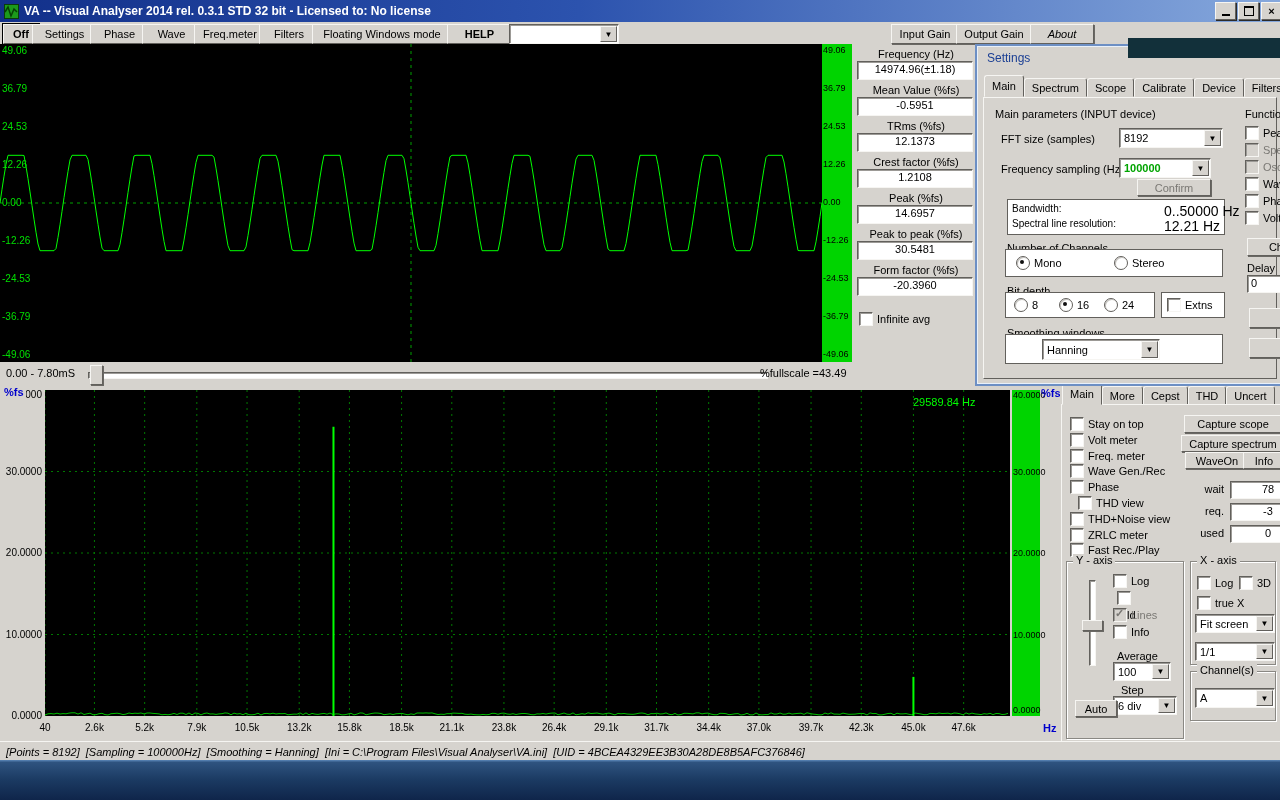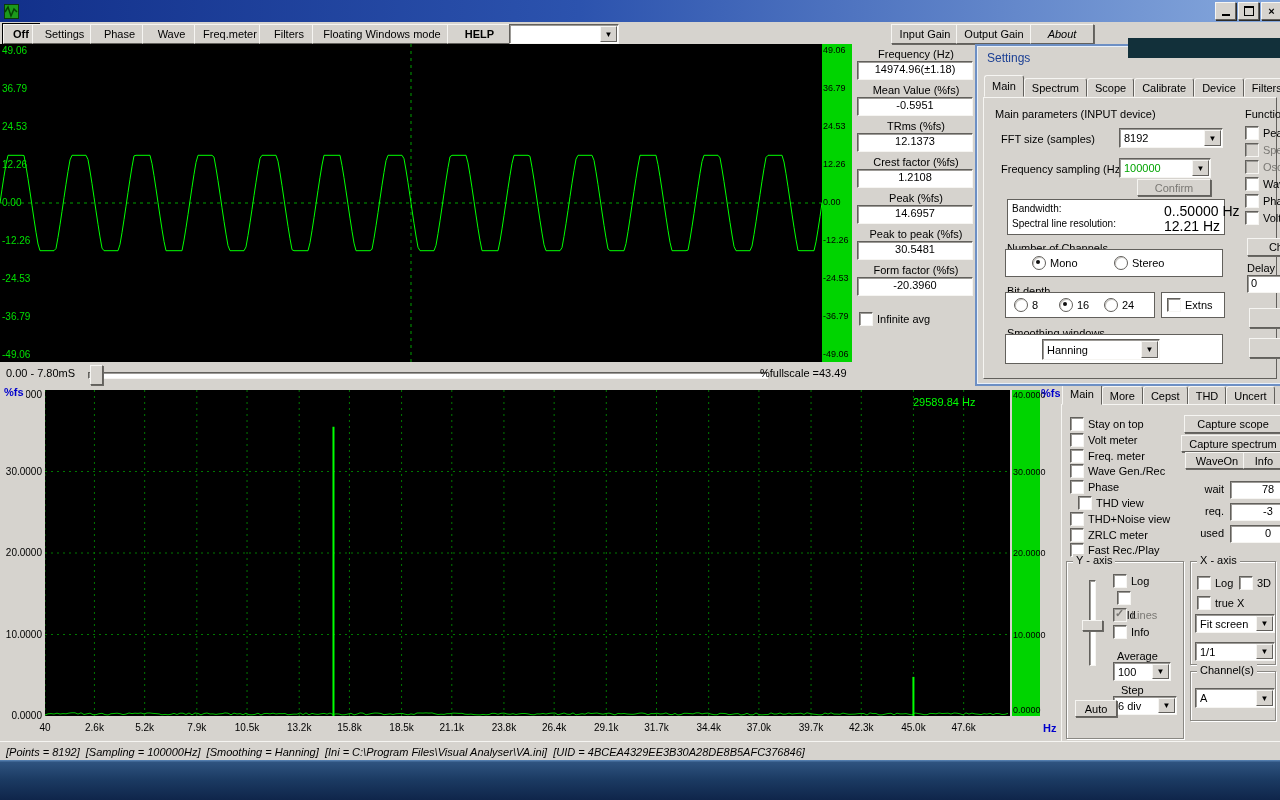--- a/index.html
+++ b/index.html
@@ -98,20 +98,21 @@
 <body>
 
 <div id="screen">
 
   <div id="titlebar" class="abs">
     <svg width="15" height="15">
         <rect width="15" height="15" fill="#0b3b0b"></rect>
         <rect x="1" y="1" width="13" height="13" fill="#1c9a1c"></rect>
         <polyline points="1,8 4,3 7,12 10,5 13,8" fill="none" stroke="#063f06" stroke-width="1.5"></polyline>
       </svg>
+    <div id="titletext">VA -- Visual Analyser 2014 rel. 0.3.1 STD 32 bit - Licensed to: No license</div>
     <div class="winbtns">
       <div class="wbtn">
           <div class="glyph-min"></div>
         </div>
       <div class="wbtn">
           <div class="glyph-max"></div>
         </div>
       <div class="wbtn">
           <span class="glyph-x">×</span>
         </div>
@@ -406,35 +407,35 @@
     <div class="abs" style="left:18px;top:62px;">Main parameters (INPUT device)</div>
 
     <div class="abs" style="left:24px;top:87px;">FFT size (samples)</div>
     <div class="combo" style="left:142px;top:82px;width:98px;height:18px;">
       <span>8192</span>
       <span class="arr">▼</span>
     </div>
 
     <div class="abs" style="left:24px;top:117px;">Frequency sampling (Hz)</div>
     <div class="combo" style="left:142px;top:112px;width:86px;height:18px;">
-      <span style="color:#00a400;">100000</span>
+      <span style="color:#00a400;font-weight:bold;">100000</span>
       <span class="arr">▼</span>
     </div>
     <div class="btn dis" style="left:160px;top:133px;width:64px;height:15px;">Confirm</div>
 
     <div class="wbox" style="left:30px;top:153px;width:216px;height:34px;">
       <span class="inforow-lab" style="top:3px;">Bandwidth:</span>
       <span class="inforow-val" style="top:3px;">0..50000 Hz</span>
       <span class="inforow-lab" style="top:18px;">Spectral line resolution:</span>
       <span class="inforow-val" style="top:18px;">12.21 Hz</span>
     </div>
 
     <div class="abs" style="left:30px;top:196px;">Number of Channels</div>
     <div class="wbox" id="channels-box" style="left:28px;top:203px;width:216px;height:26px;">
-        <div class="cbrow" style="left: 26px; top: 6px;">
+        <div class="cbrow" style="left: 10px; top: 6px;">
           <div class="radio checked"></div>
           <div>Mono</div>
         </div>
         <div class="cbrow" style="left: 108px; top: 6px;">
           <div class="radio"></div>
           <div>Stereo</div>
         </div>
       </div>
 
     <div class="abs" style="left:30px;top:239px;">Bit depth</div>

